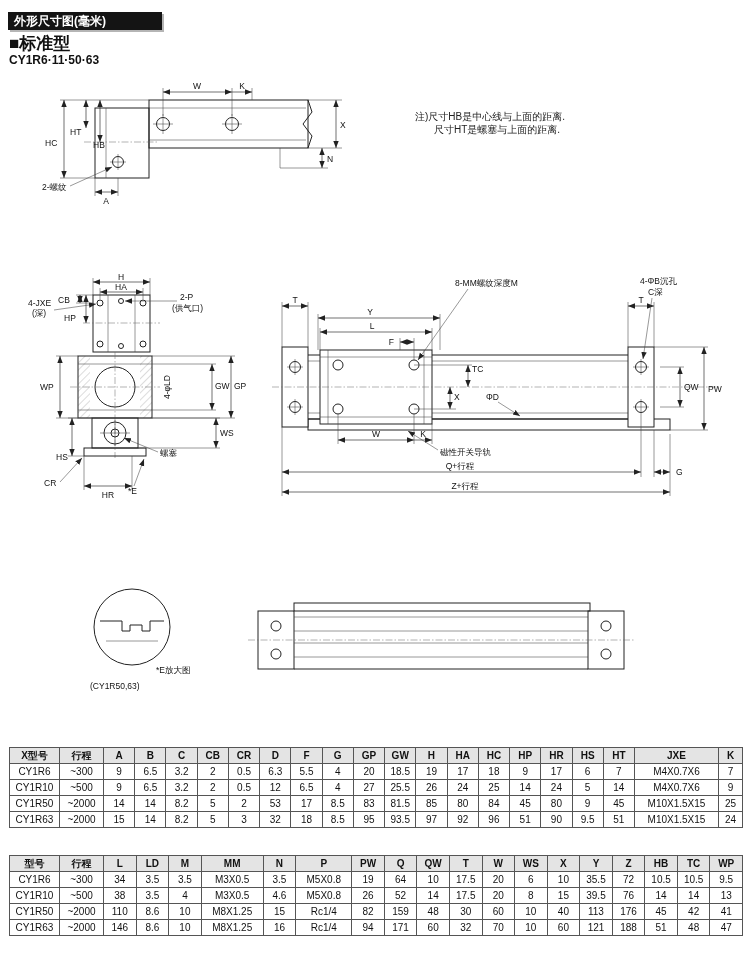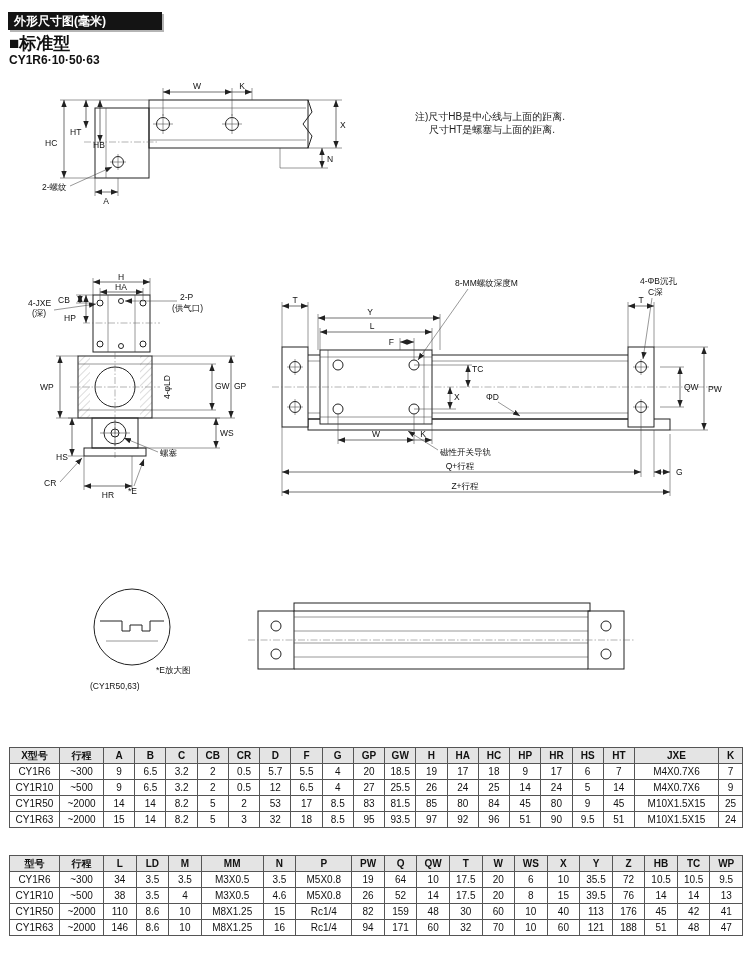--- a/index.html
+++ b/index.html
@@ -7,21 +7,21 @@
   body { font-family:"Liberation Sans","DejaVu Sans",sans-serif; }
   .page { position:relative; width:750px; height:963px; background:#fff; overflow:hidden; }
 
   .hdr-bar { position:absolute; left:8px; top:12px; width:154px; height:18px; background:#141414;
              color:#fff; font-size:12px; font-weight:bold; line-height:18px; padding-left:6px;
              box-shadow:2px 2px 0 #b5b5b5; }
   .subtitle  { position:absolute; left:9px;  top:32px; font-size:17px; font-weight:bold; color:#111; }
   .model-line{ position:absolute; left:9px;  top:53px; font-size:12px; font-weight:bold; color:#111; }
 
   .note { position:absolute; left:415px; top:110px; font-size:10px; color:#222; line-height:13px; }
-  .note .ind { padding-left:14px; }
+  .note .ind { padding-left:14px;text-align:center; }
 
   svg.draw { position:absolute; }
   #d-top { left:40px; top:80px;  }
   #d-mid { left:20px; top:272px; }
   #d-bot { left:80px; top:585px; }
 
   svg .o    { stroke:#222; stroke-width:1;   fill:none; }
   svg .ow   { stroke:#222; stroke-width:1;   fill:#fff; }
   svg .thin { stroke:#444; stroke-width:.55; fill:none; }
   svg .dim  { stroke:#333; stroke-width:.7;  fill:none; }
@@ -39,21 +39,21 @@
 </style>
 </head>
 <body>
 
 <div class="page">
 
   <div class="hdr-bar">
     <span>外形尺寸图(毫米)</span>
   </div>
   <div class="subtitle">■标准型</div>
-  <div class="model-line">CY1R6·10·50·63</div>
+  <div class="model-line">CY1R6·11·50·63</div>
 
   <div class="note">
     <div>注)尺寸HB是中心线与上面的距离.</div>
     <div class="ind">尺寸HT是螺塞与上面的距离.</div>
   </div>
 
   <svg id="d-top" class="draw" width="320" height="140" viewBox="0 0 320 140">
     <defs>
       <marker id="aT" markerUnits="userSpaceOnUse" markerWidth="8" markerHeight="8" refX="7" refY="3.5" orient="auto-start-reverse">
         <path d="M0,0.8 L7,3.5 L0,6.2 z" fill="#222"></path>
@@ -404,21 +404,21 @@
         </thead>
         <tbody>
           <tr>
             <td>CY1R6</td>
             <td>~300</td>
             <td>9</td>
             <td>6.5</td>
             <td>3.2</td>
             <td>2</td>
             <td>0.5</td>
-            <td>5.7</td>
+            <td>6.3</td>
             <td>5.5</td>
             <td>4</td>
             <td>20</td>
             <td>18.5</td>
             <td>19</td>
             <td>17</td>
             <td>18</td>
             <td>9</td>
             <td>17</td>
             <td>6</td>

